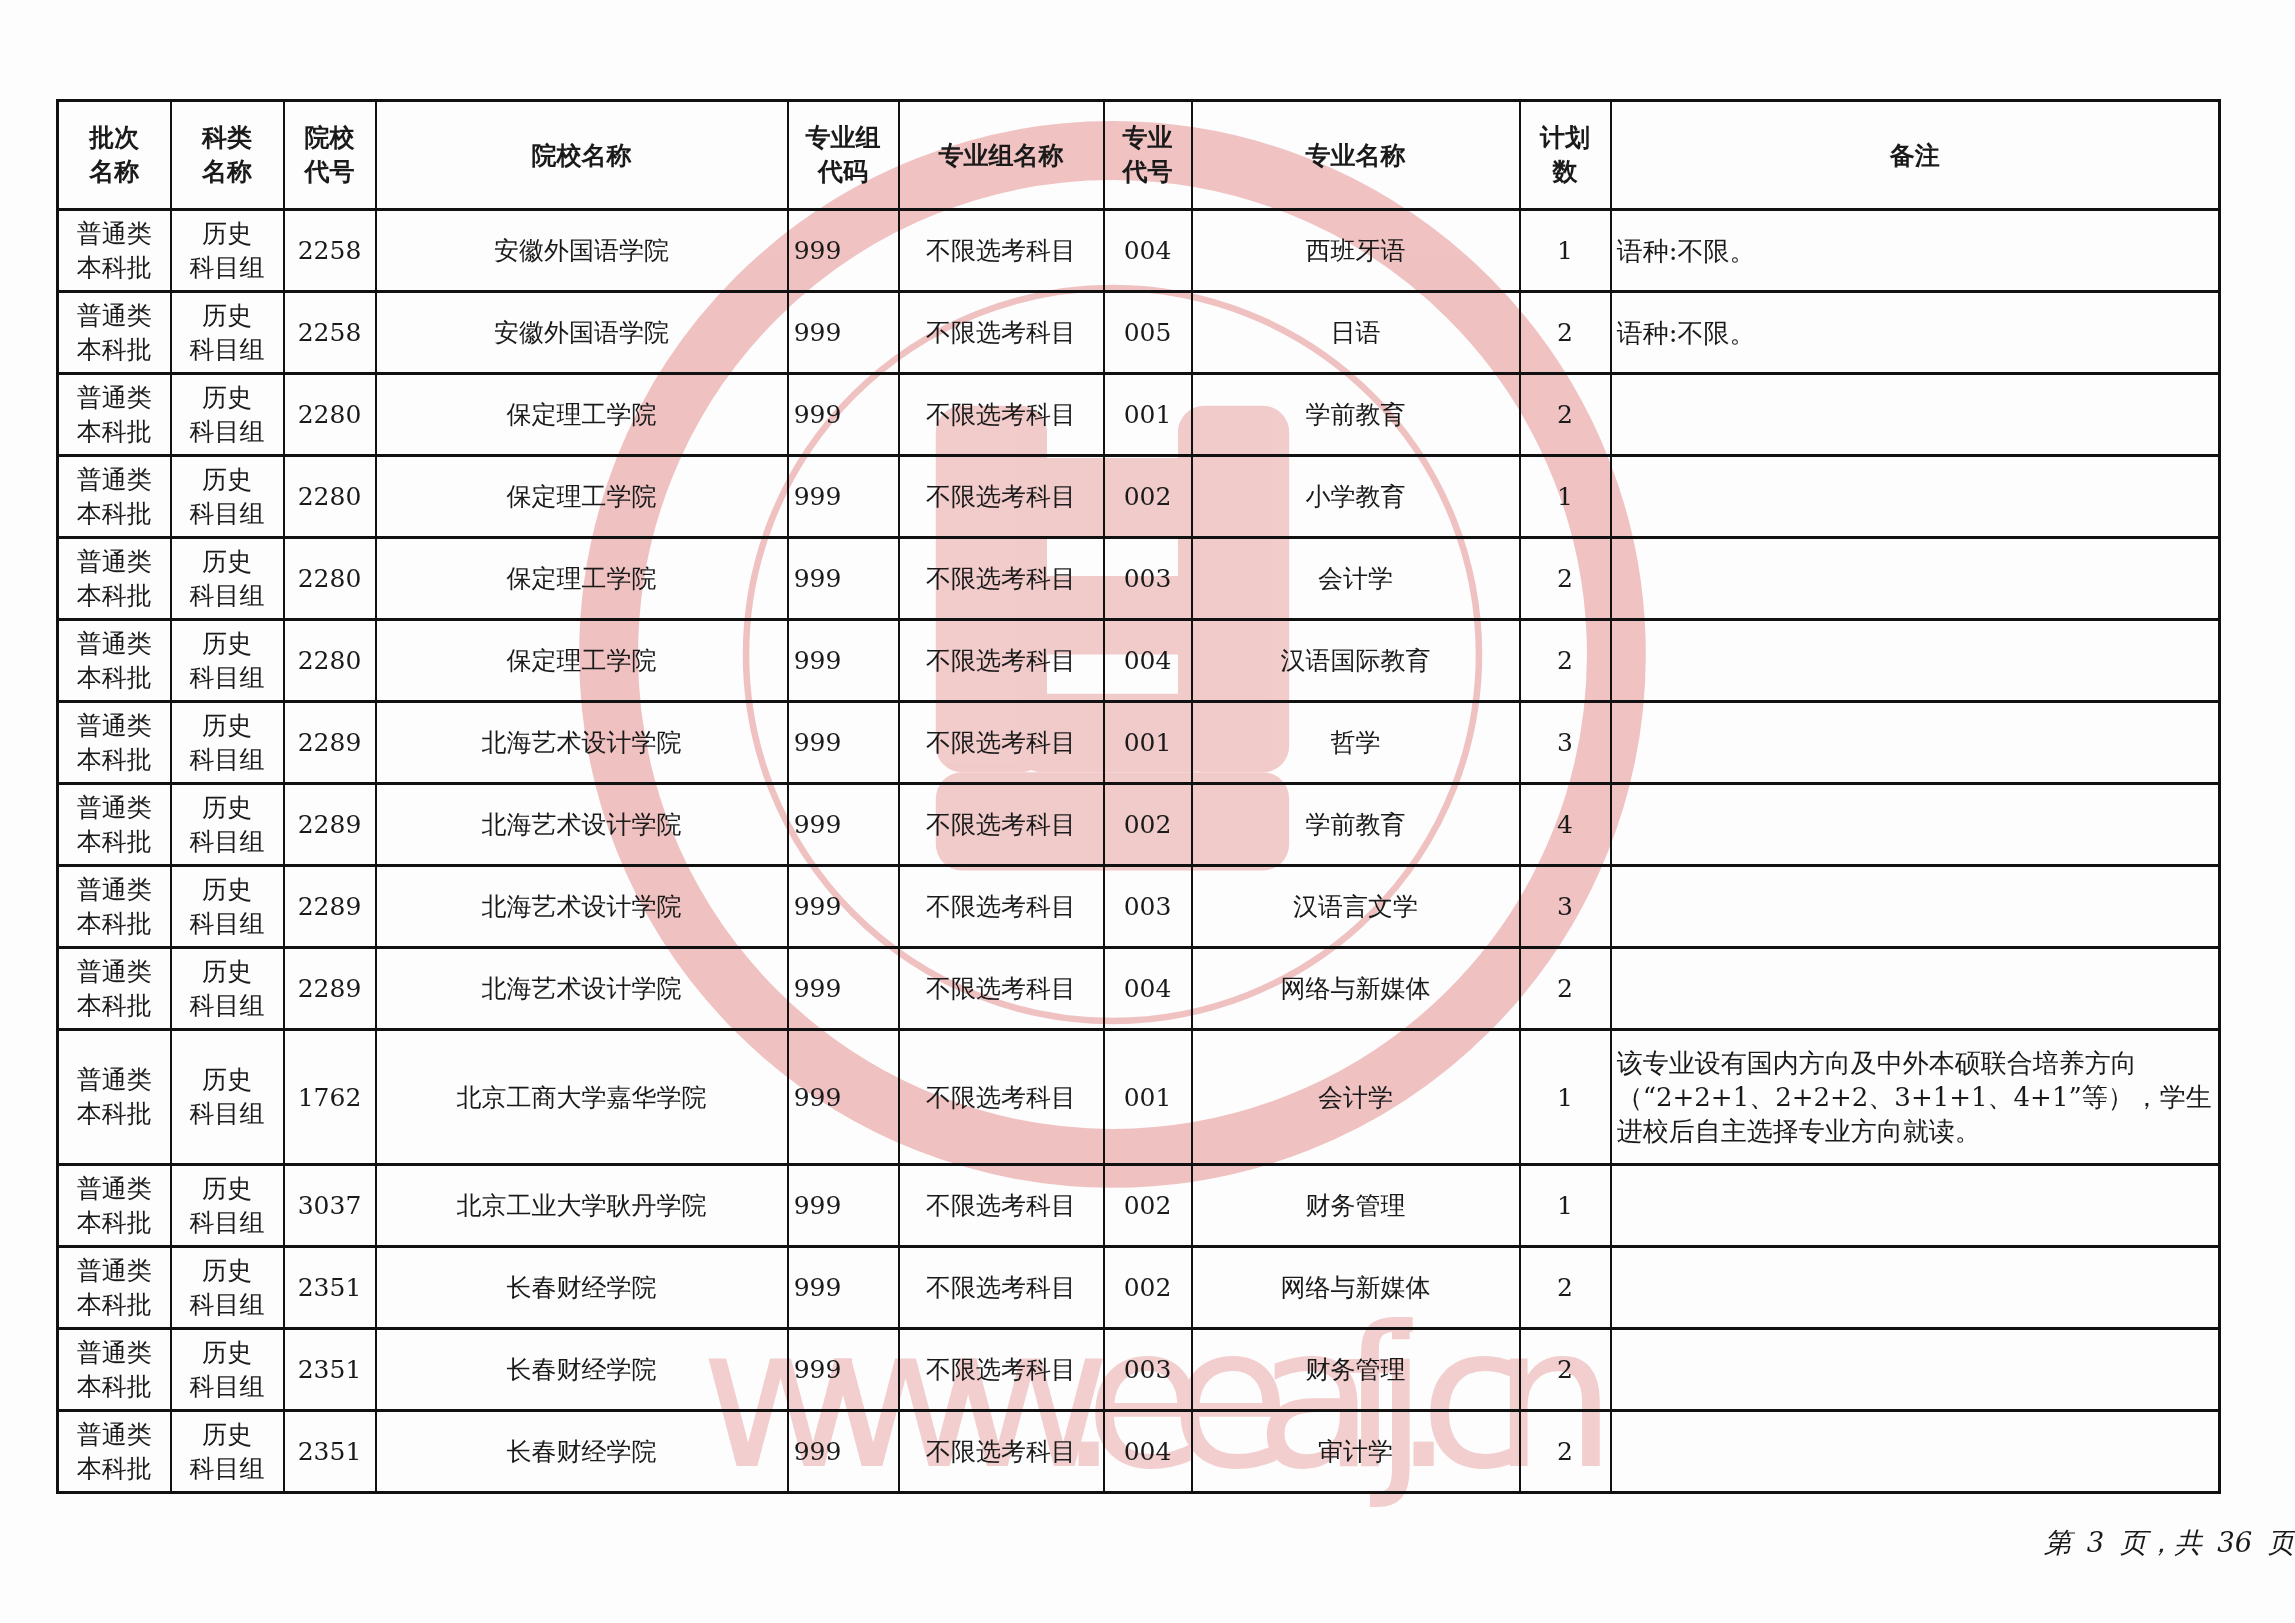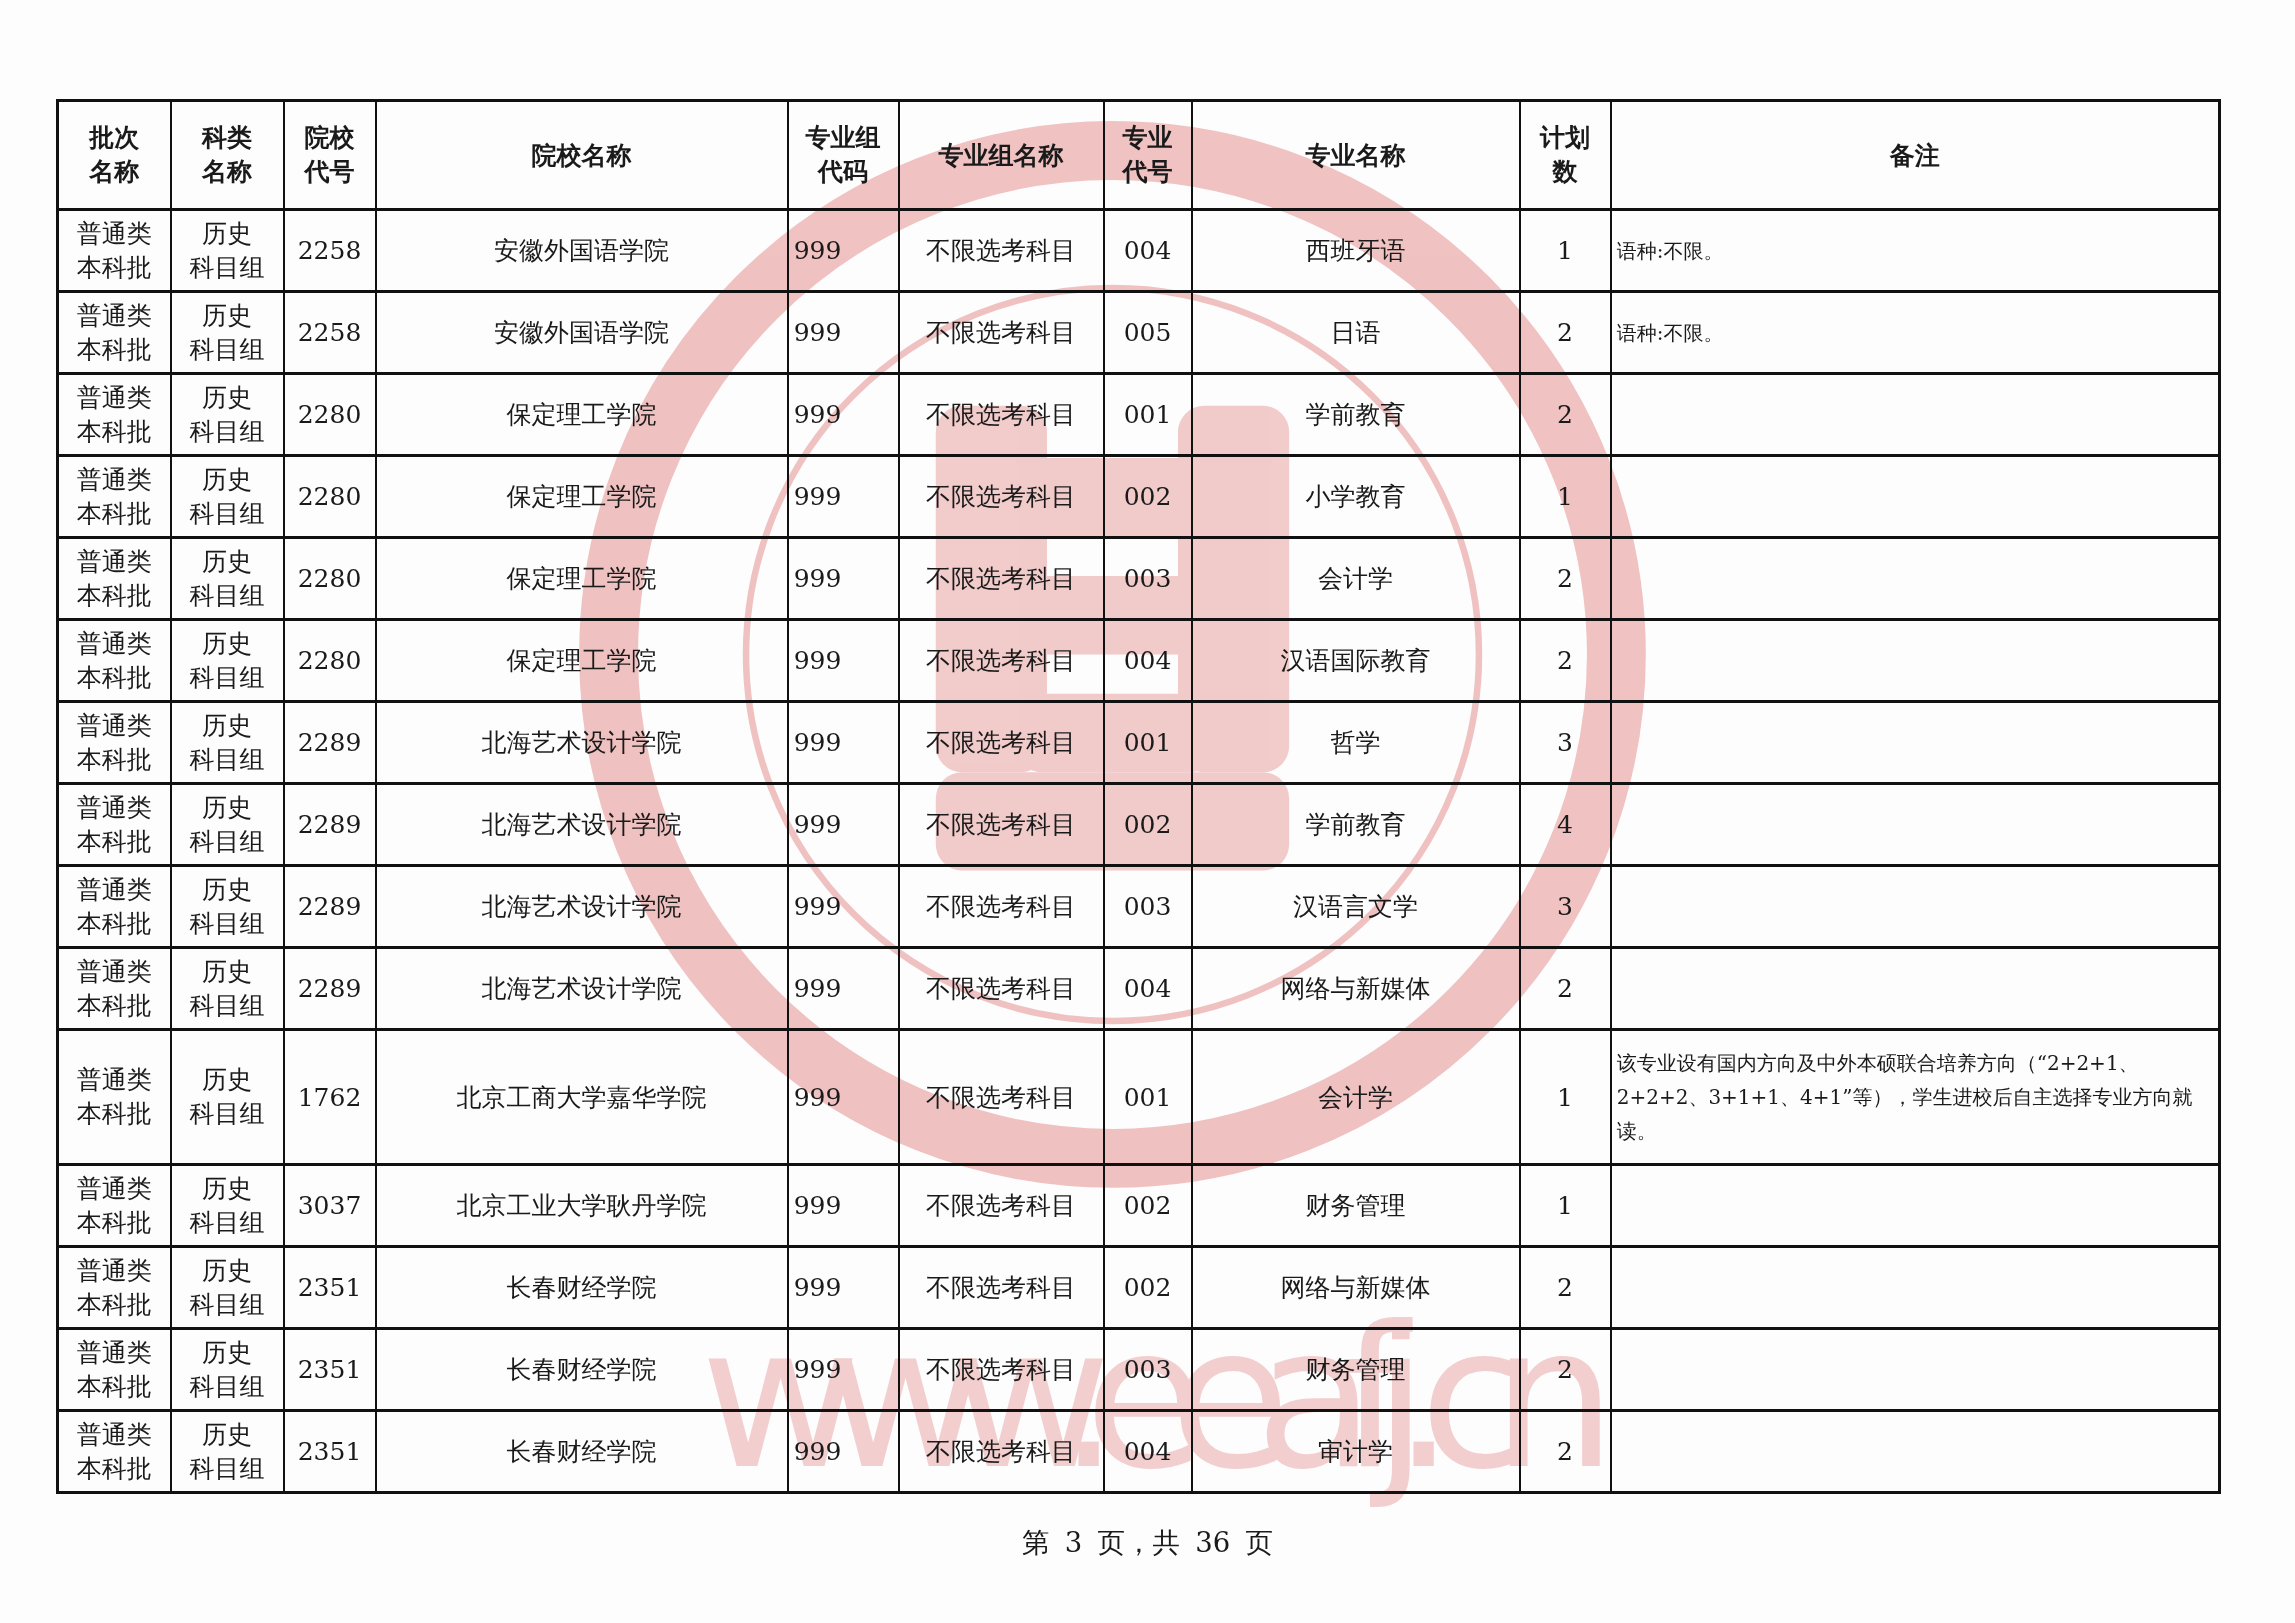--- a/index.html
+++ b/index.html
@@ -12,23 +12,23 @@
   table.plan thead th { font-family:"DejaVu Sans", "Liberation Sans", sans-serif; font-weight:bold; font-size:25px;
                line-height:33px; text-align:center; border-bottom:3.9px solid #111; }
   table.plan tbody tr { height:82px; }
   table.plan tbody tr.tall { height:135px; }
   table.plan tbody tr td { border-bottom:3.3px solid #111; }
   td { font-size:25px; }
   td.c { text-align:center; }
   td.r { padding-right:33px; }
   td.l { text-align:center; }
   .two { line-height:34px; display:block; }
-  td.note { font-size:20px; line-height:34px; text-align:left; padding:2.6px 6.5px; }
-  .footer { position:absolute; left:0; width:2295px; top:1525px; text-align:center; font-size:27.5px; z-index:1;
-            word-spacing:6.5px; }
+  td.note { font-size:26px; line-height:34px; text-align:left; padding:2.6px 6.5px; }
+  .footer { position:absolute; left:0; width:2295px; top:1525px; text-align:right; font-size:27.5px; z-index:1;
+            word-spacing:6.5px;font-style:italic; }
 </style>
 </head>
 <body>
 
 <svg class="watermark" viewBox="0 0 3507 2480" xmlns="http://www.w3.org/2000/svg">
   <g opacity="0.45" fill="none" stroke="#e07a7a">
     <circle cx="1700" cy="1000" r="770" stroke-width="90"></circle>
     <circle cx="1700" cy="1000" r="560" stroke-width="10"></circle>
   </g>
   <g opacity="0.38" fill="#e07a7a">

